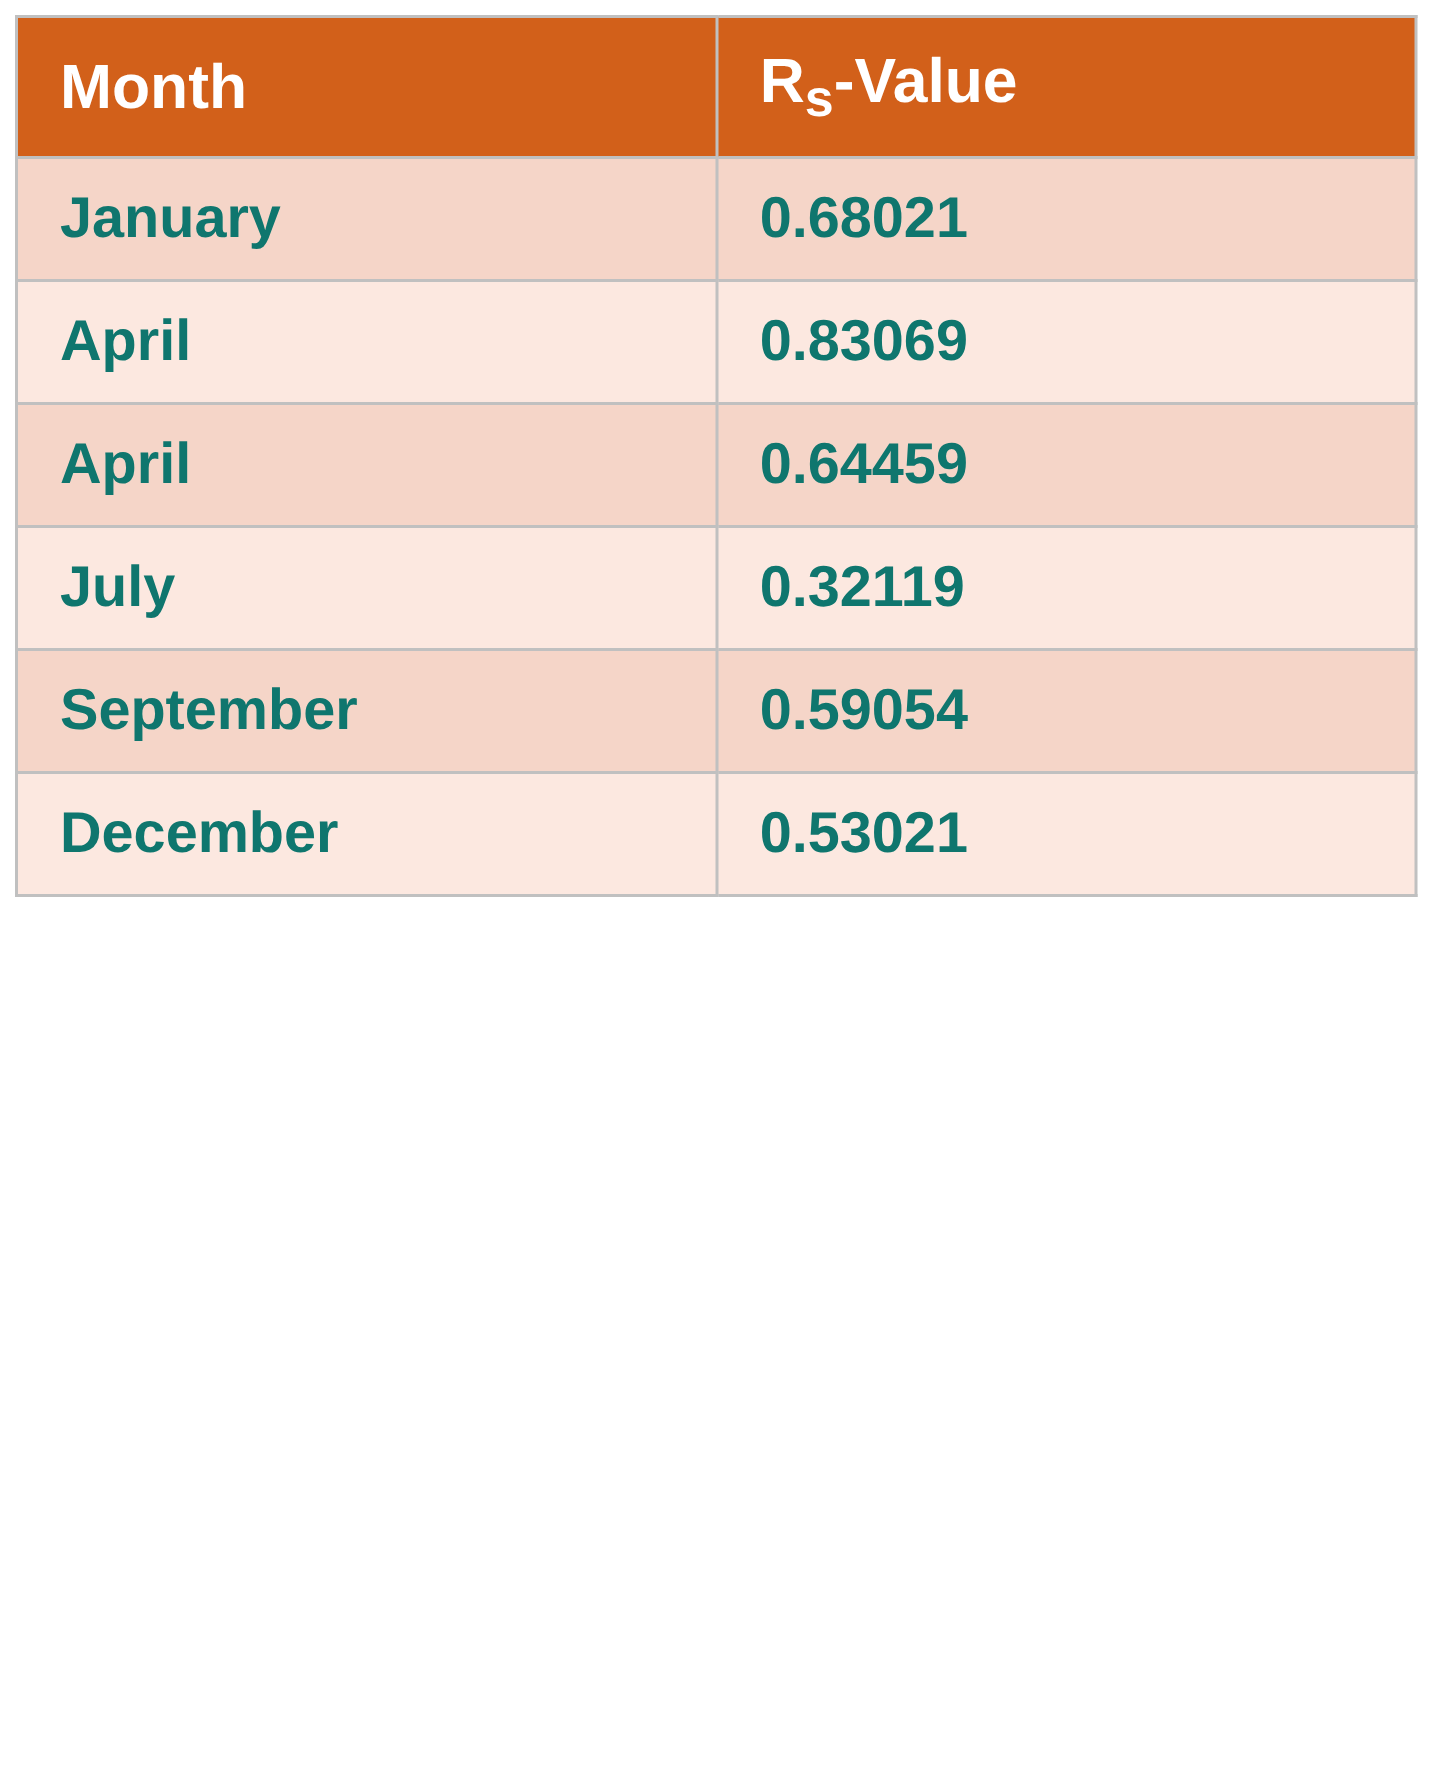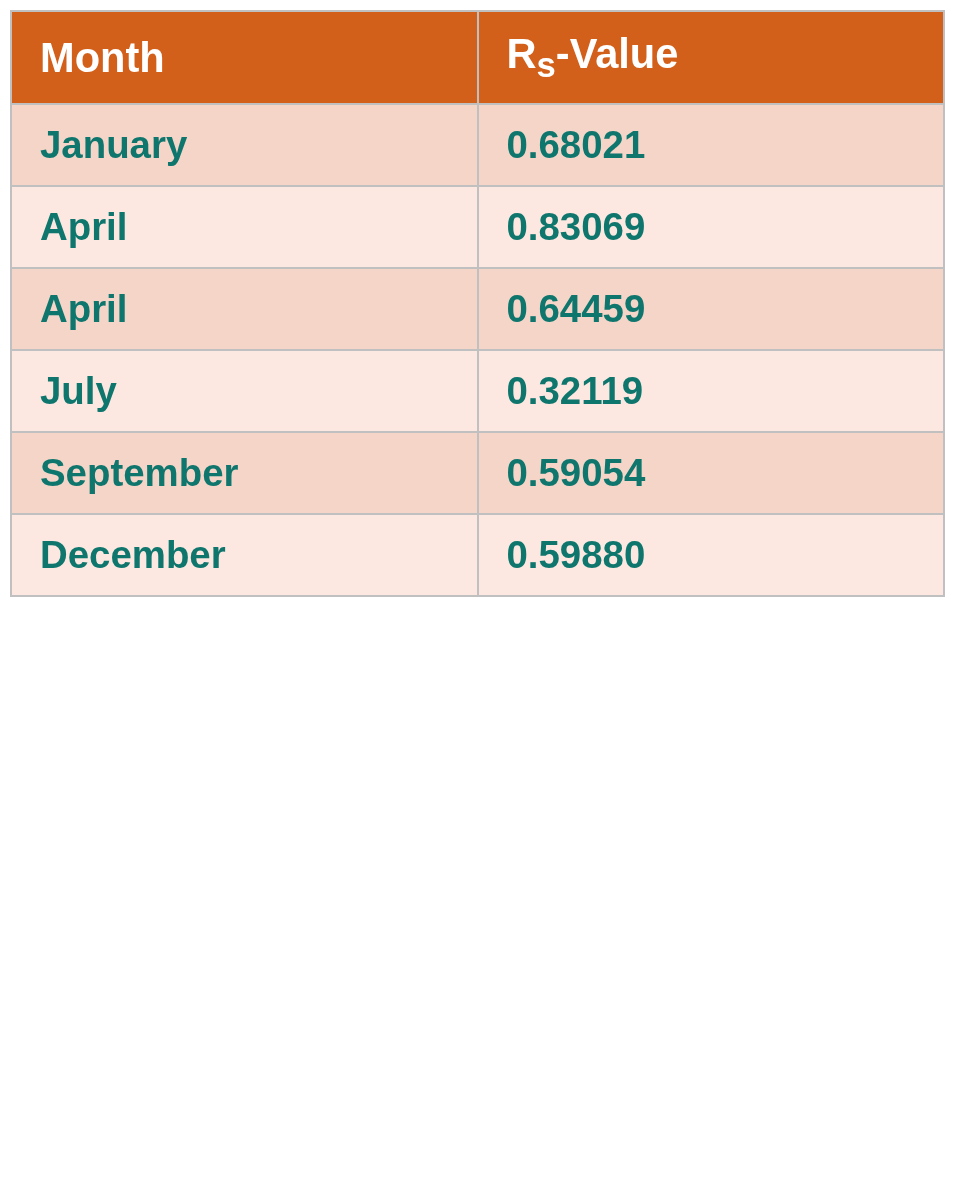--- a/index.html
+++ b/index.html
@@ -97,17 +97,17 @@
         <tr>
           <td class="month-col">July</td>
           <td class="value-col">0.32119</td>
         </tr>
         <tr>
           <td class="month-col">September</td>
           <td class="value-col">0.59054</td>
         </tr>
         <tr>
           <td class="month-col">December</td>
-          <td class="value-col">0.59880</td>
+          <td class="value-col">0.53021</td>
         </tr>
       </tbody>
   </table>
 </div>
 
 </body></html>

